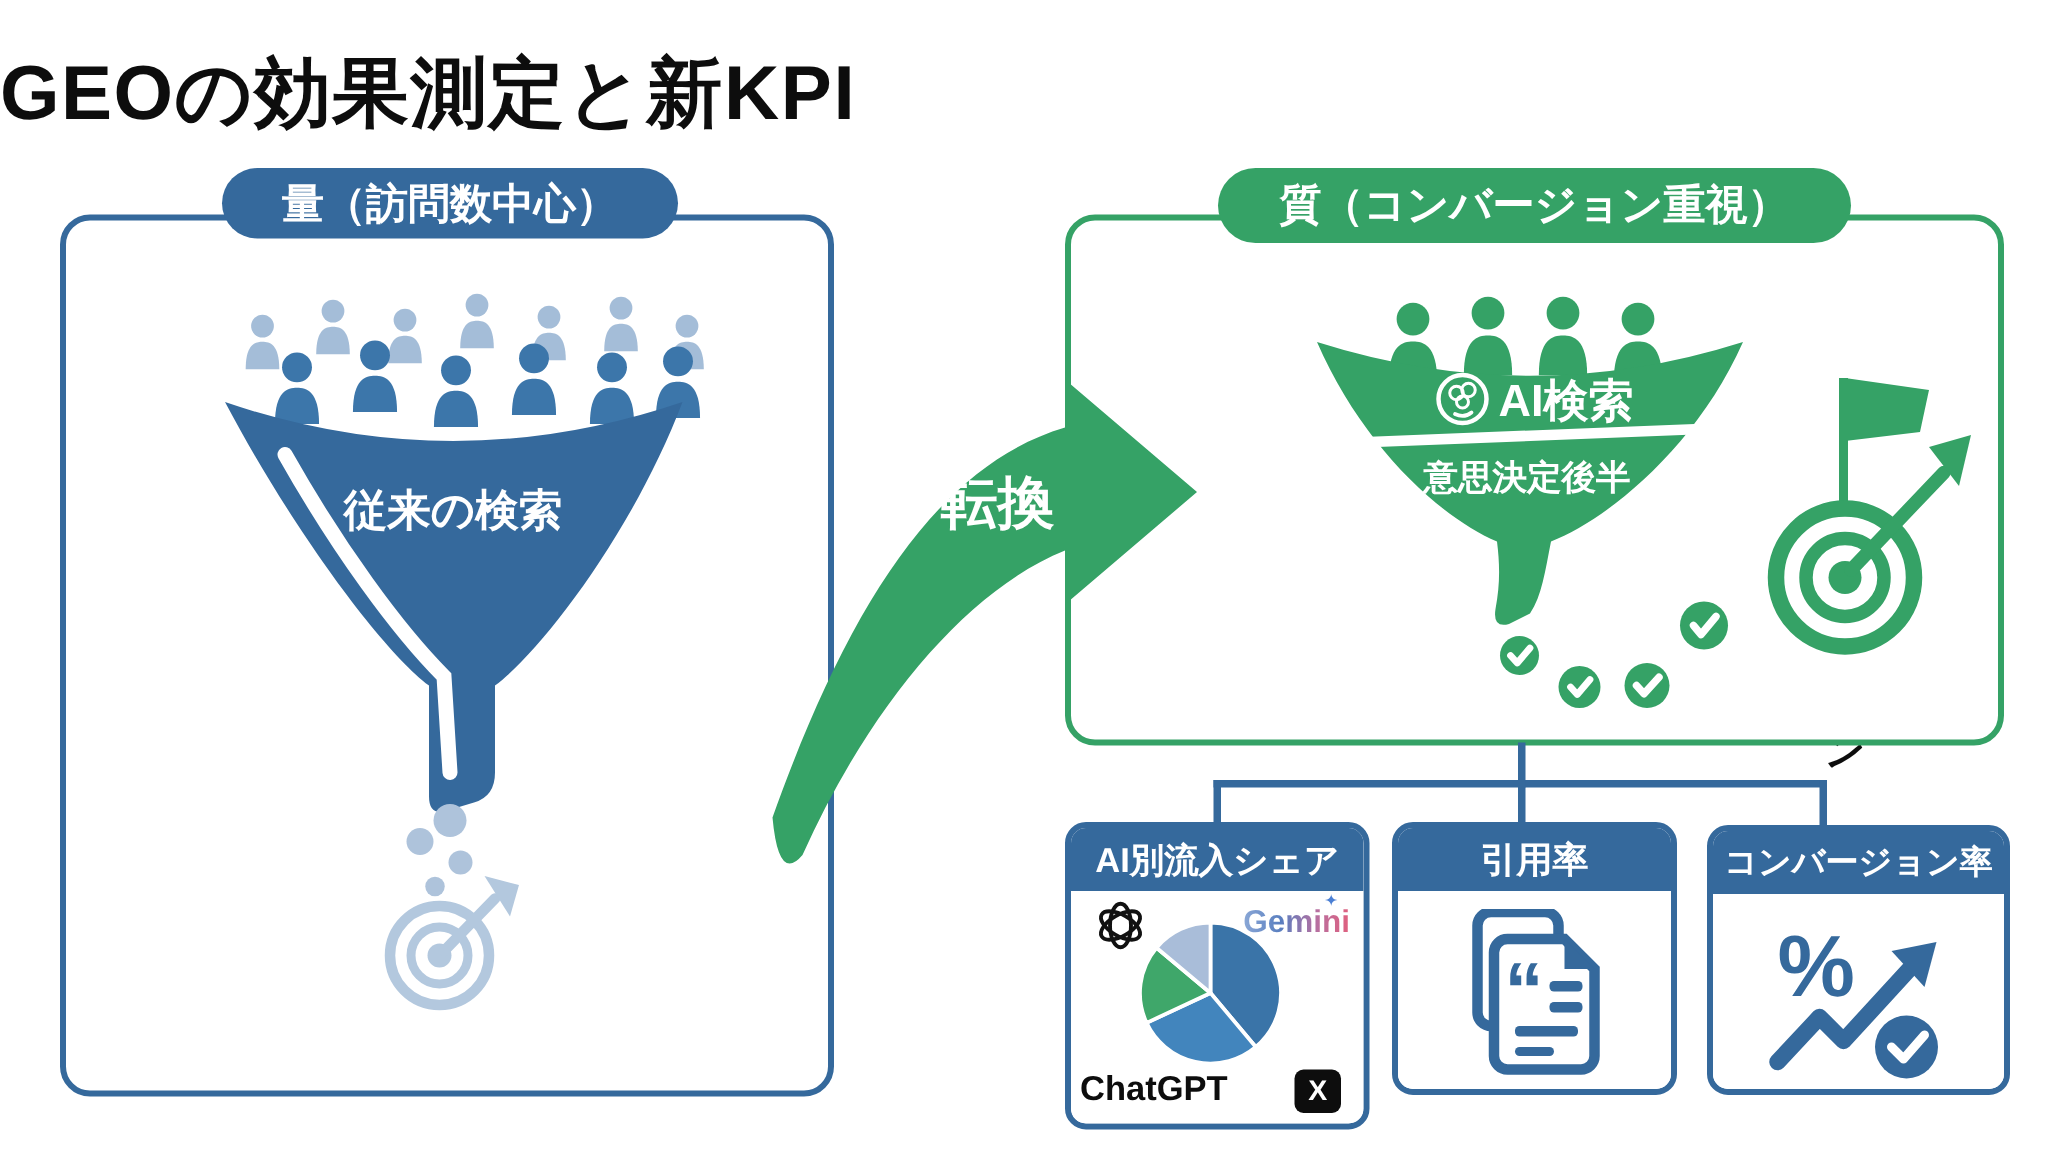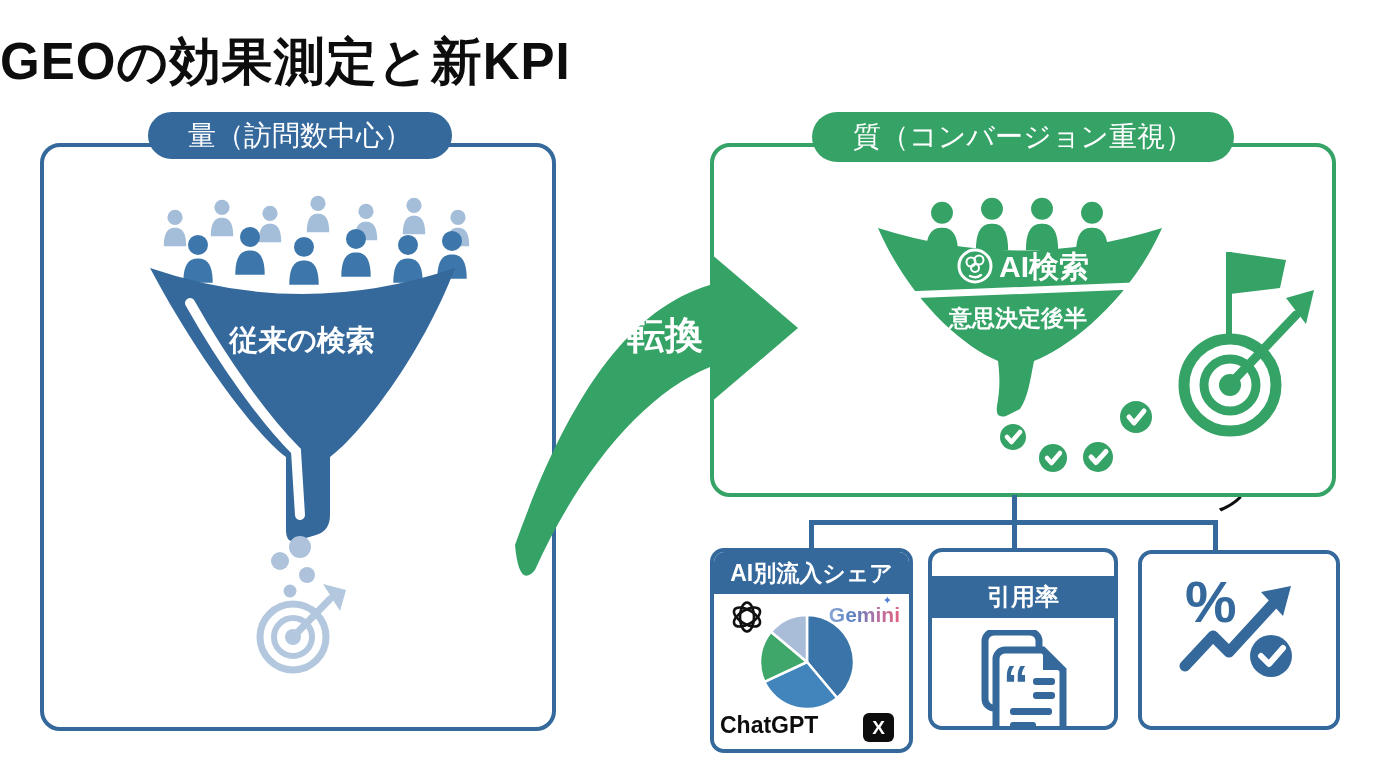--- a/index.html
+++ b/index.html
@@ -9,21 +9,21 @@
   #stage { position:relative; width:1376px; height:768px; background:#ffffff; }
 
   .page-title { top:28px; left:0; width:1376px; 
     font-size:51px; font-weight:900; color:#0d0d0d; letter-spacing:1px; }
 
   .panel { border-radius:20px; background:#ffffff; z-index:1; }
   .panel.blue  { border:4px solid #35699c; left:40px;  top:143px; width:516px; height:588px; }
   .panel.green { border:4px solid #35a266; left:710px; top:143px; width:626px; height:354px; }
 
   .pill { z-index:5; border-radius:26px; display:flex; align-items:center; justify-content:center;
-    color:#ffffff; font-weight:400; font-size:28px; }
+    color:#ffffff; font-weight:700; font-size:28px; }
   .pill.blue  { left:148px; top:112px; width:304px; height:47px; background:#35699c; }
   .pill.green { left:812px; top:112px; width:422px; height:50px; background:#35a266;text-align:right; }
 
   .metric-label { color:#0d0d0d; font-weight:700; text-align:center; }
 
   .connector { background:#35699c; z-index:2; }
 
   .kpi-box { border:4px solid #35699c; border-radius:14px; background:#ffffff;
     overflow:hidden; z-index:3; display:flex; flex-direction:column; }
   .kpi-head { background:#35699c; color:#fff; font-weight:700; height:42px; flex:0 0 42px;
@@ -244,36 +244,37 @@
         <span class="gemini-word">Gemini</span>
       </div>
 
       <div class="abs chatgpt-word" style="left:6px; bottom:10px;">ChatGPT</div>
 
       <div class="abs x-badge" style="right:15px; bottom:7px;">X</div>
     </div>
   </div>
 
   <div class="abs kpi-box" style="left:928px; top:548px; width:190px; height:182px;">
-    <div class="kpi-head" style="font-size:24px;margin-top:24px;">引用率</div>
+    <div class="kpi-head" style="font-size:24px;">引用率</div>
     <div class="kpi-body">
       <svg class="abs" style="left:45px; top:12px;" width="100" height="112" viewBox="0 0 100 112">
         <rect x="8" y="2" width="54" height="76" rx="9" fill="#ffffff" stroke="#35699c" stroke-width="7"></rect>
         <path d="M28,20 H66 L86,40 V98 A9,9 0 0 1 77,107 H28 A9,9 0 0 1 19,98 V29 A9,9 0 0 1 28,20 Z" fill="#ffffff" stroke="#35699c" stroke-width="7"></path>
         <path d="M66,20 V40 H86 Z" fill="#35699c"></path>
         <text x="26" y="72" font-size="52" font-weight="700" fill="#35699c" font-family="'DejaVu Serif','Liberation Serif',serif">“</text>
         <rect x="56" y="48" width="22" height="7" rx="3" fill="#35699c"></rect>
         <rect x="56" y="62" width="22" height="7" rx="3" fill="#35699c"></rect>
         <rect x="33" y="78" width="42" height="7" rx="3" fill="#35699c"></rect>
         <rect x="33" y="92" width="26" height="6" rx="3" fill="#35699c"></rect>
       </svg>
     </div>
   </div>
 
   <div class="abs kpi-box" style="left:1138px; top:550px; width:202px; height:180px;">
+    <div class="kpi-head" style="font-size:22px;">コンバージョン率</div>
     <div class="kpi-body">
       <svg class="abs" style="left:35px; top:10px;" width="130" height="118" viewBox="0 0 130 118">
         <text x="8" y="58" font-size="58" font-weight="900" fill="#35699c">%</text>
         <path d="M8,102 L36,72 L52,88 L96,40" fill="none" stroke="#35699c" stroke-width="11" stroke-linecap="round" stroke-linejoin="round"></path>
         <path d="M84,28 L114,22 L106,52 Z" fill="#35699c"></path>
         <circle cx="94" cy="92" r="21" fill="#35699c"></circle>
         <path d="M84,92 L92,100 L106,84" fill="none" stroke="#ffffff" stroke-width="6" stroke-linecap="round" stroke-linejoin="round"></path>
       </svg>
     </div>
   </div>

